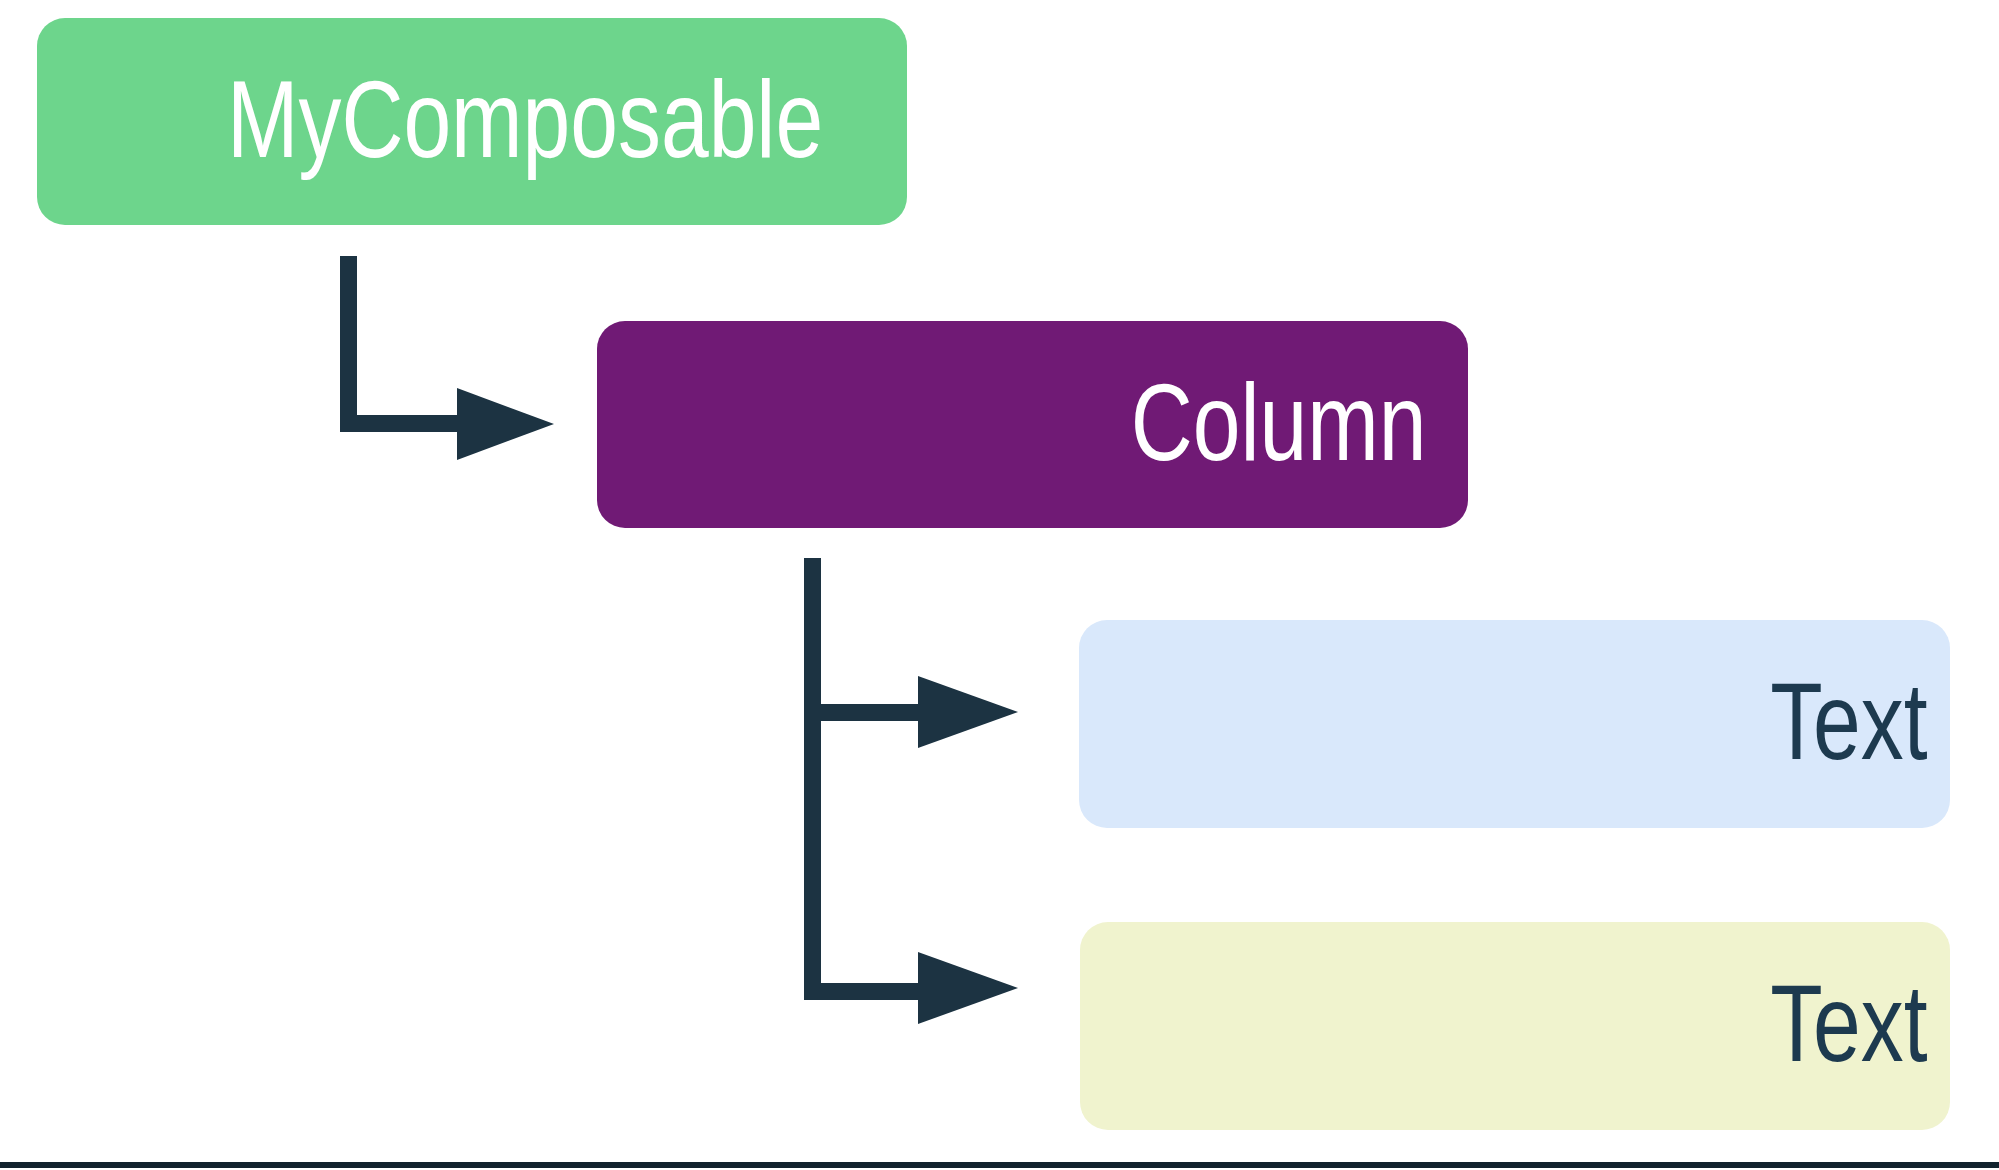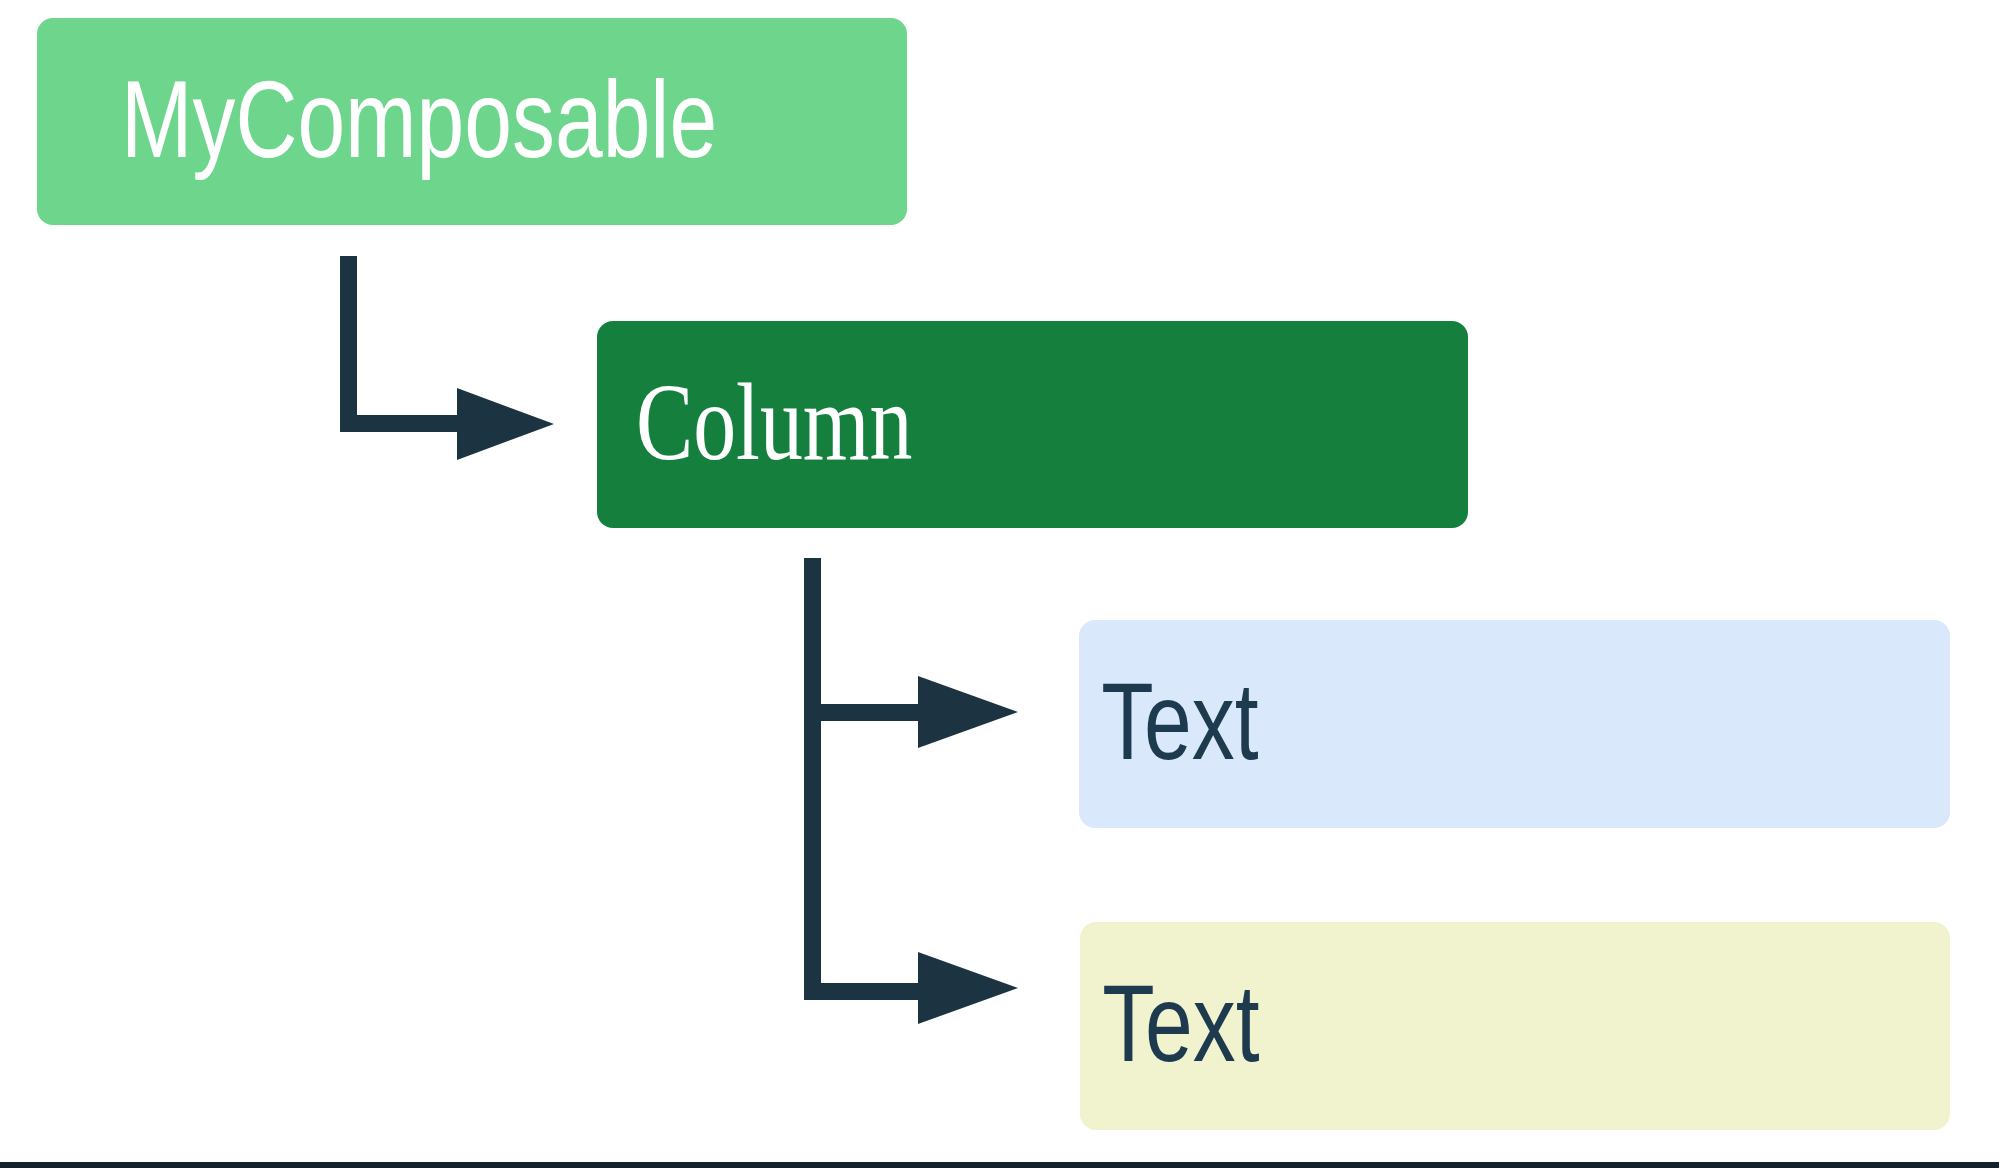--- a/index.html
+++ b/index.html
@@ -6,24 +6,24 @@
   .canvas {
     position: relative;
     width: 1999px;
     height: 1170px;
     background: #ffffff;
     overflow: hidden;
     font-family: "Liberation Sans", sans-serif;
   }
   .node {
     position: absolute;
-    border-radius: 16px;
+    border-radius: 28px;
     display: flex;
     align-items: center;
-    justify-content: flex-start;
+    justify-content: flex-end;
   }
   .node .label {
     font-size: 110px;
     font-weight: 400;
     line-height: 1;
     white-space: nowrap;
     transform: scaleX(0.78); 
     transform-origin: center;
     padding-bottom: 6px;
   }
@@ -57,21 +57,21 @@
   <div class="node" id="node-root" style="background-color: rgb(109, 213, 140);">
     <span class="label" style="color: rgb(255, 255, 255);">MyComposable</span>
   </div>
 
   <div class="bar" id="arrow1-vbar" style="background-color: rgb(28, 51, 66);"></div>
   <div class="bar" id="arrow1-hbar" style="background-color: rgb(28, 51, 66);"></div>
   <svg class="head" id="arrow1-head" viewBox="0 0 100 72" preserveAspectRatio="none" style="color: rgb(28, 51, 66);">
     <polygon points="0,0 100,36 0,72" fill="currentColor"></polygon>
   </svg>
 
-  <div class="node" id="node-column" style="background-color: #15803d; font-family: Liberation Serif, serif;">
+  <div class="node" id="node-column" style="background-color: #701a75;">
     <span class="label" style="color: rgb(255, 255, 255);">Column</span>
   </div>
 
   <div class="bar" id="arrow2-vbar" style="background-color: rgb(28, 51, 66);"></div>
   <div class="bar" id="arrow2-hbar1" style="background-color: rgb(28, 51, 66);"></div>
   <svg class="head" id="arrow2-head1" viewBox="0 0 100 72" preserveAspectRatio="none" style="color: rgb(28, 51, 66);">
     <polygon points="0,0 100,36 0,72" fill="currentColor"></polygon>
   </svg>
   <div class="bar" id="arrow2-hbar2" style="background-color: rgb(28, 51, 66);"></div>
   <svg class="head" id="arrow2-head2" viewBox="0 0 100 72" preserveAspectRatio="none" style="color: rgb(28, 51, 66);">

